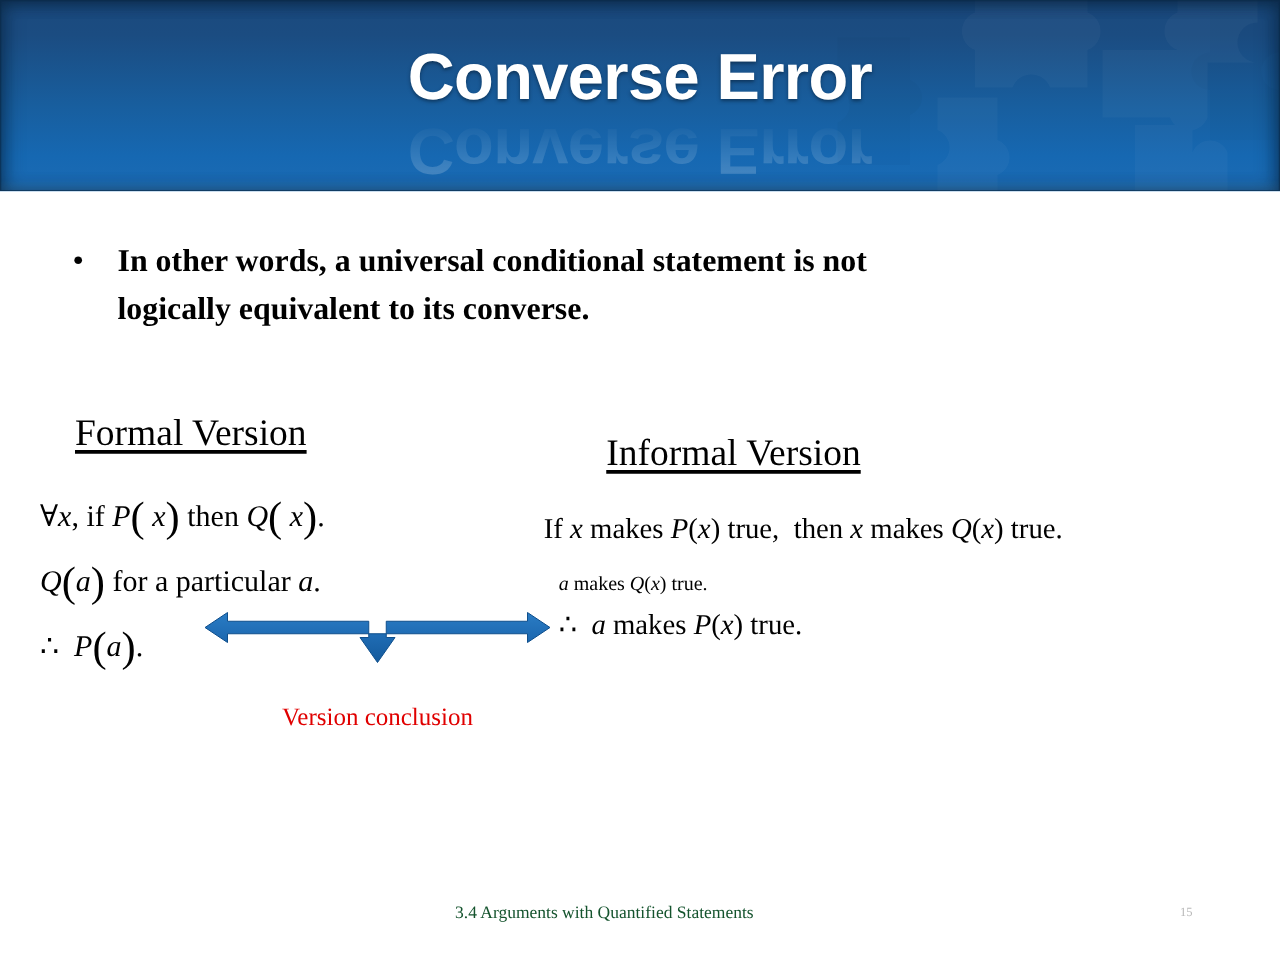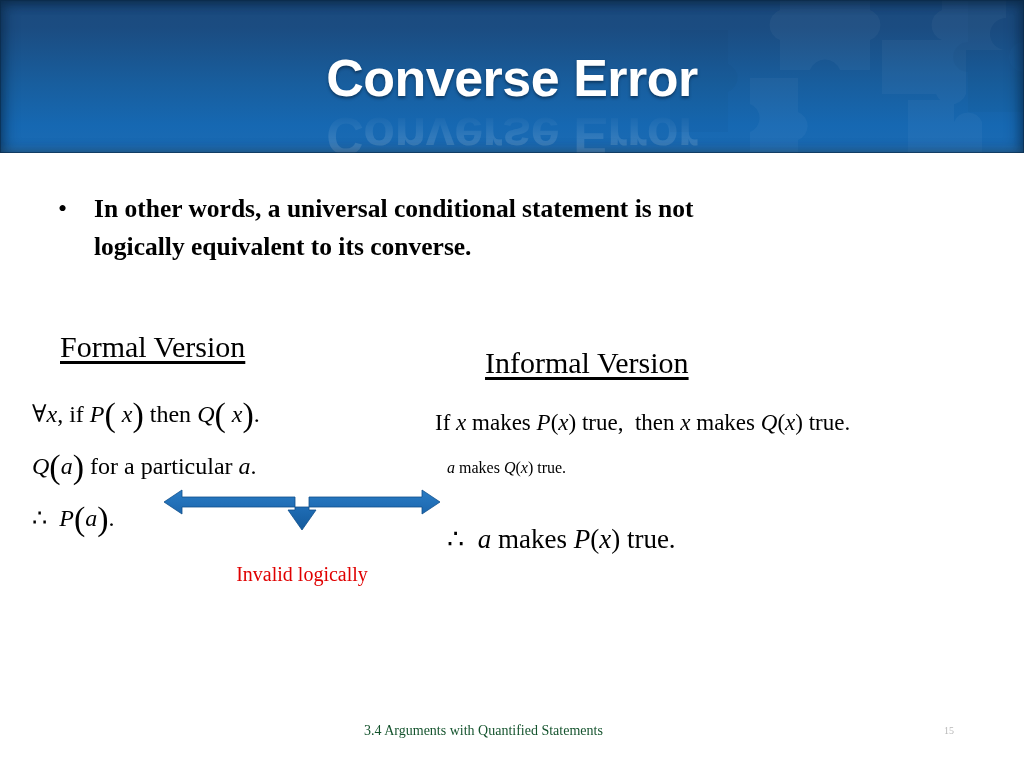--- a/index.html
+++ b/index.html
@@ -50,21 +50,21 @@
     right: 0;
     top: 0;
     width: 374px;
     height: 153px;
     opacity: 0.40;
   }
 
   #banner-title-wrap {
     position: absolute;
     left: 0;
-    top: 16px;
+    top: 0;
     width: 1024px;
     height: 171px;
   }
   #banner-title {
     position: absolute;
     left: 0;
     top: 33px;
     width: 1024px;
     text-align: center;
     font-family: "Liberation Sans", "DejaVu Sans", sans-serif;
@@ -148,21 +148,21 @@
   }
 
   
   #formal-line-1 { left: 32px; top: 383px; }
   #formal-line-2 { left: 32px; top: 435px; }
   #formal-line-3 { left: 32px; top: 487px; }
 
   
   #informal-line-1 { left: 435px; top: 392px; font-size: 23px; }
   #informal-line-2 { left: 447px; top: 437px; font-size: 16px; }
-  #informal-line-3 { left: 447px; top: 508px; font-size: 27px; }
+  #informal-line-3 { left: 447px; top: 469px; font-size: 23px; }
 
   
   #invalid-arrow {
     position: absolute;
     left: 162px;
     top: 482px;
     width: 280px;
     height: 56px;
   }
   #invalid-caption {
@@ -263,21 +263,21 @@
            L20 8 L20 15
            L133 15 L133 28
            L126 28 L140 48 L154 28 L147 28 L147 15
            L260 15 L260 8 L278 20 L260 32 L260 25
            L147 25 L147 25
            L147 25
            L133 25
            L20 25 L20 32 Z" fill="url(#arrGrad)" stroke="#0f4f8c" stroke-width="0.8"></path>
 </svg>
 
-<div id="invalid-caption">Invalid logically</div>
+<div id="invalid-caption">Version conclusion</div>
 
 <div class="col-heading" id="informal-heading">Informal Version</div>
 
 <div class="math-line" id="informal-line-1">
   <span>
     If <span class="it">x</span> makes <span class="it">P</span>(<span class="it">x</span>) true,&nbsp; then <span class="it">x</span> makes <span class="it">Q</span>(<span class="it">x</span>) true.
   </span>
 </div>
 
 <div class="math-line" id="informal-line-2">

